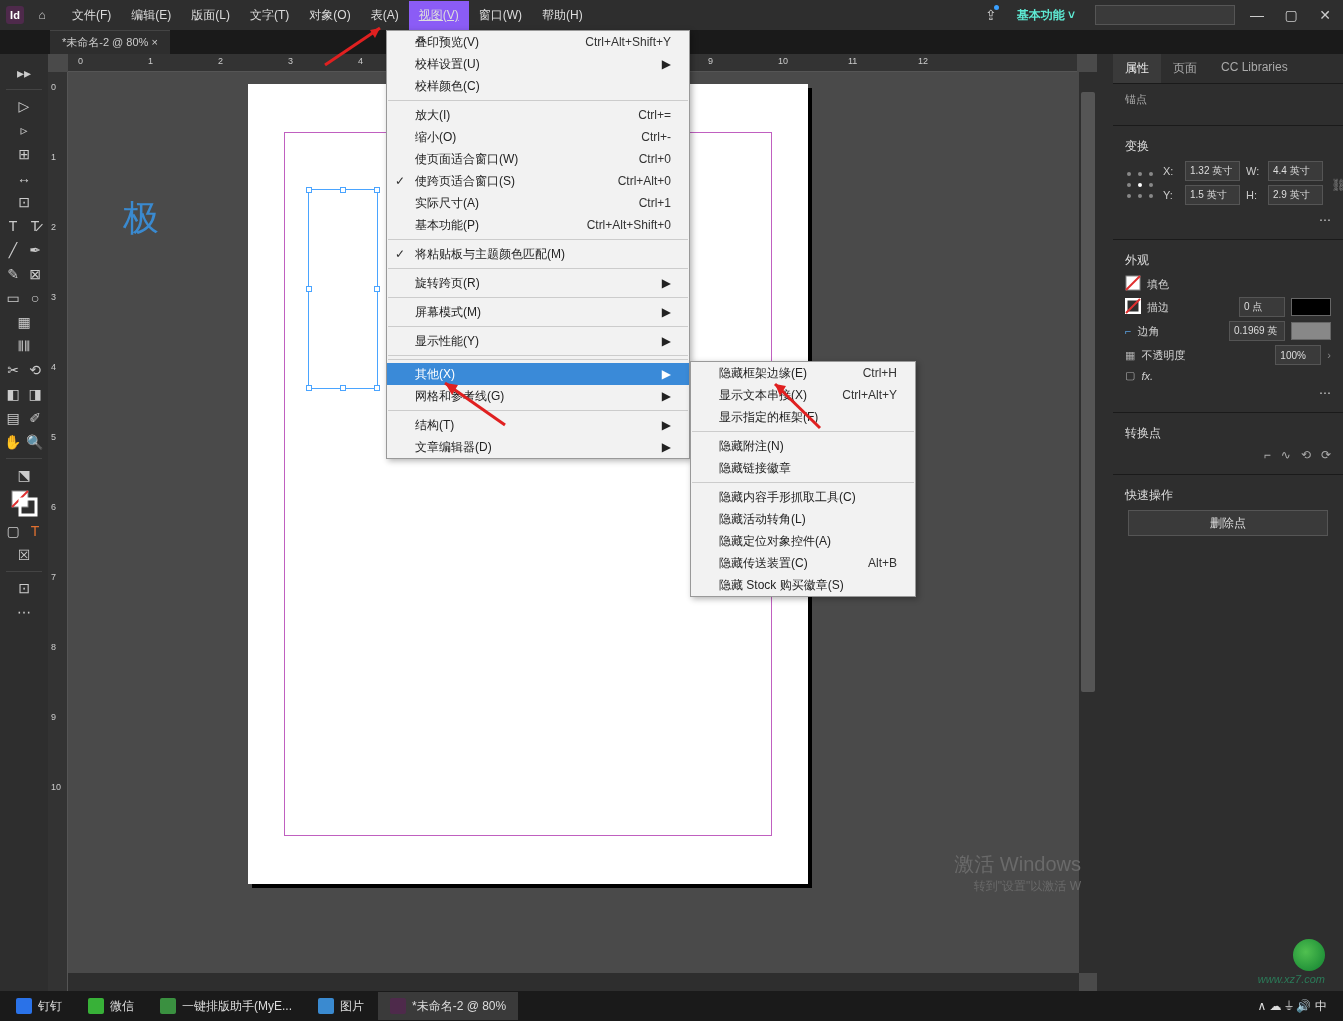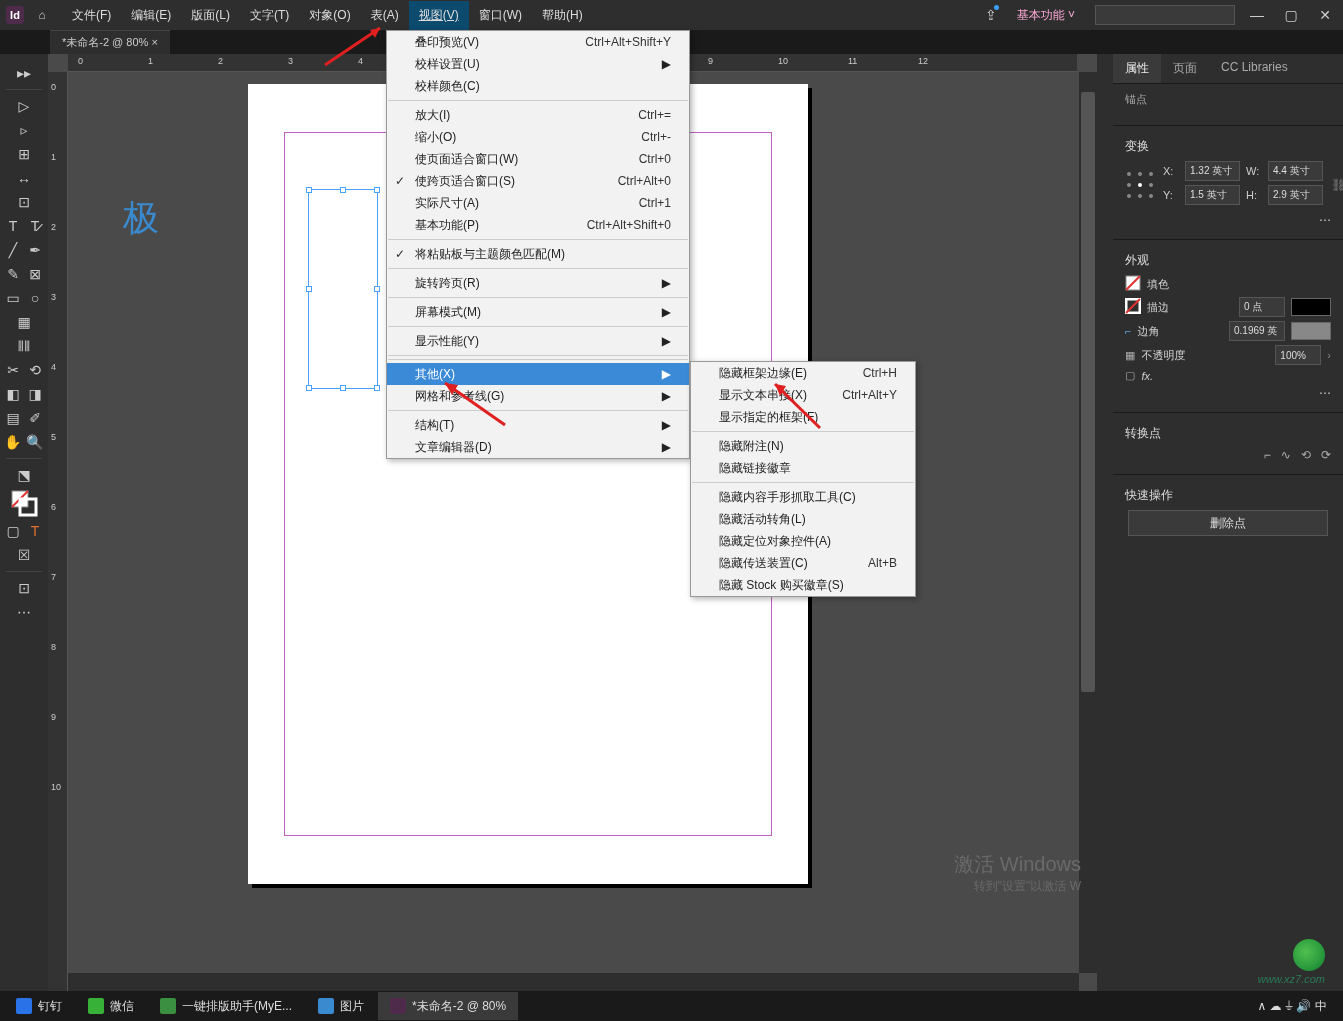--- a/index.html
+++ b/index.html
@@ -3,24 +3,24 @@
 <meta charset="utf-8">
 <style>
 * { margin: 0; padding: 0; box-sizing: border-box; font-family: "Microsoft YaHei", sans-serif; -webkit-font-smoothing: antialiased; }
 body { background: #1a1a1a; color: #d0d0d0; font-size: 12px; overflow: hidden; width: 1343px; height: 1021px; position: relative; }
 
 
 .menubar { height: 30px; background: #2e2e2e; display: flex; align-items: center; padding: 0 6px; gap: 0; }
 .menubar .app-icon { width: 18px; height: 18px; background: #4e2a4b; border-radius: 3px; display: flex; align-items: center; justify-content: center; color: #fff; font-size: 11px; font-weight: bold; margin-right: 8px; }
 .menubar .home-icon { width: 20px; text-align: center; margin-right: 10px; color: #ccc; }
 .menubar .menu-item { padding: 6px 10px; color: #ddd; cursor: pointer; }
-.menubar .menu-item.active { background: #0c4a6e; text-decoration: underline; }
+.menubar .menu-item.active { background: #8b5cf6; text-decoration: underline; }
 .menubar .spacer { flex: 1; }
 .menubar .right-area { display: flex; align-items: center; gap: 10px; }
-.menubar .workspace { padding: 4px 10px; color: #f9a8d4; }
+.menubar .workspace { padding: 4px 10px; color: #5eead4; font-weight: bold; }
 .menubar .searchbox { width: 140px; height: 20px; background: #3a3a3a; border: 1px solid #555; }
 .menubar .winbtn { width: 24px; text-align: center; color: #ccc; font-size: 14px; }
 .share-icon { color:#ccc; font-size:14px; position:relative; }
 .share-dot { position:absolute; top:-2px; right:-2px; width:5px; height:5px; background:#3aa0ff; border-radius:50%; }
 
 
 .tabbar { height: 24px; background: #1a1a1a; display: flex; align-items: flex-end; padding-left: 50px; }
 .tabbar .tab-item { padding: 4px 12px; background: #2e2e2e; border-top: 1px solid #444; font-size: 11px; color: #ccc; display: flex; align-items: center; gap: 6px; }
 
 

